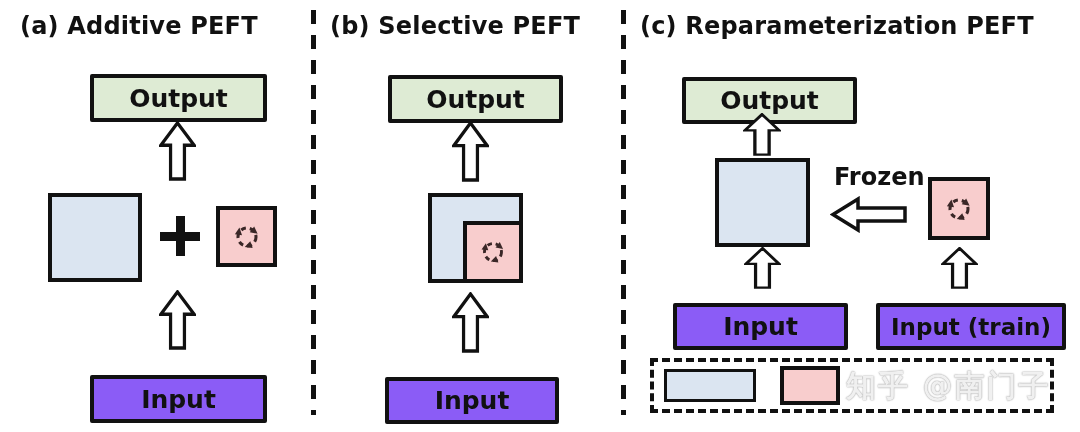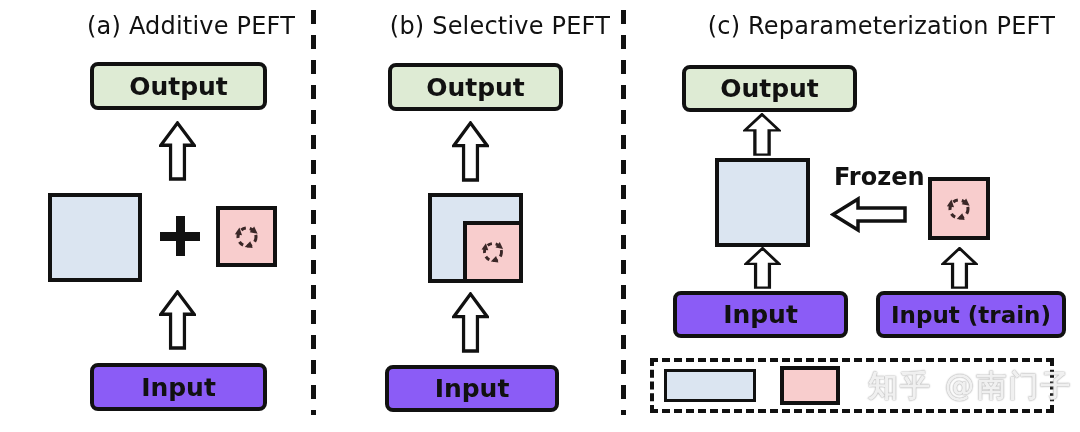--- a/index.html
+++ b/index.html
@@ -4,27 +4,27 @@
 <style>
   html,body{margin:0;padding:0;}
   body{
     width:1080px;height:432px;position:relative;overflow:hidden;
     background:#ffffff;
     font-family:"DejaVu Sans","Liberation Sans",sans-serif;
     color:#111;
   }
   .abs{position:absolute;}
   .panel-title{
-    font-size:24px;font-weight:normal;text-align:right;white-space:nowrap;
+    font-size:24px;font-weight:bold;text-align:left;white-space:nowrap;
     letter-spacing:0.2px;
   }
   .box{
-    position:absolute;border:4px solid #111;border-radius:8px;
+    position:absolute;border:4px solid #111;border-radius:2px;
     display:flex;align-items:center;justify-content:center;
-    font-size:25px;font-weight:bold;box-sizing:border-box;
+    font-size:25px;font-weight:bold;box-sizing:border-box;margin-top:12px;
   }
   .box.green{background:#deebd4;}
   .box.yellow{background:#8b5cf6;}
   .sq{
     position:absolute;border:4px solid #111;box-sizing:border-box;
     display:flex;align-items:center;justify-content:center;
   }
   .sq.blue{background:#dbe5f1;}
   .sq.pink{background:#f8cdcd;}
   .divider{
@@ -51,21 +51,21 @@
     display:flex;align-items:center;padding-left:10px;background:#fff;
   }
   .legend-label{font-size:25px;font-weight:bold;white-space:nowrap;}
   .swatch{border:3px solid #111;box-sizing:border-box;}
   .swatch.blue{width:92px;height:33px;background:#dbe5f1;margin-right:10px;}
   .swatch.pink{width:60px;height:39px;background:#f8cdcd;border-width:4px;margin-left:14px;margin-right:7px;}
   .watermark{
     position:absolute;left:846px;top:366px;font-size:30px;font-weight:bold;
     white-space:nowrap;color:rgba(255,255,255,0.85);
     text-shadow:0 0 1px #9a9a9a,0 0 2px #b5b5b5;
-    z-index:5;pointer-events:none;letter-spacing:2px;margin-left:22px;
+    z-index:5;pointer-events:none;letter-spacing:2px;
   }
 </style>
 </head>
 <body>
 
 <svg width="0" height="0" style="position:absolute">
   <defs>
     <g id="cycle-icon">
       <circle cx="20" cy="20" r="10" fill="none" stroke="#3a2727" stroke-width="3.4" stroke-dasharray="5.5 4.5"></circle>
       <polygon points="0,-4 8,0 0,4" fill="#3a2727" transform="translate(25.5,11.5) rotate(38)"></polygon>

